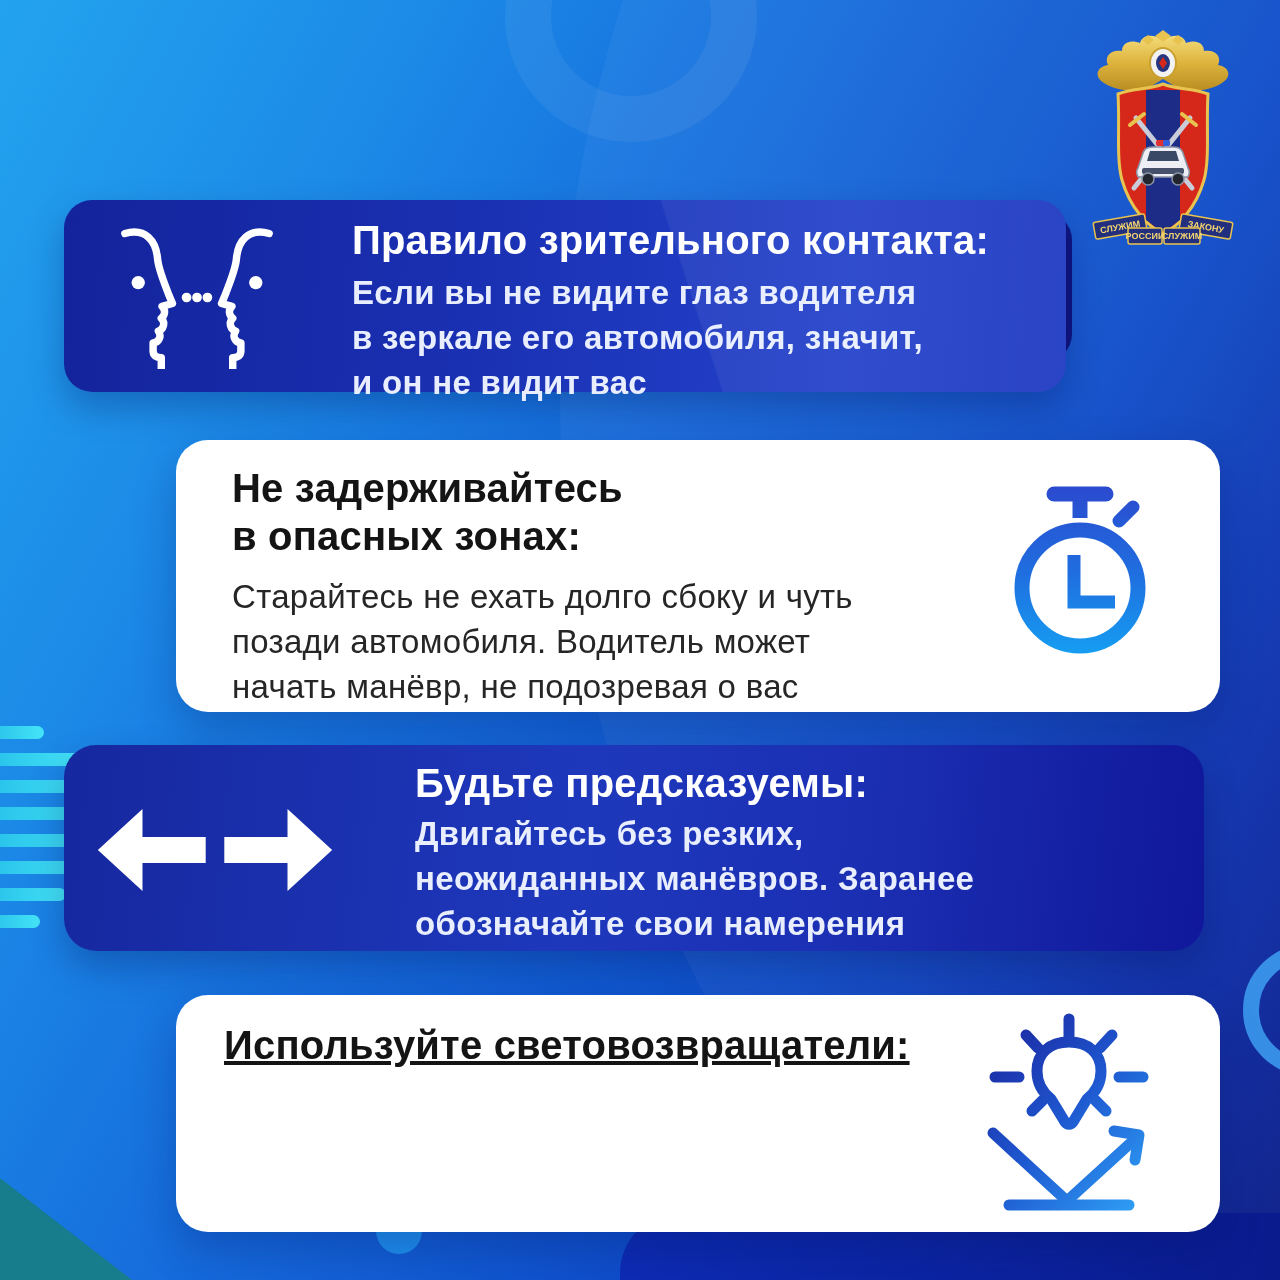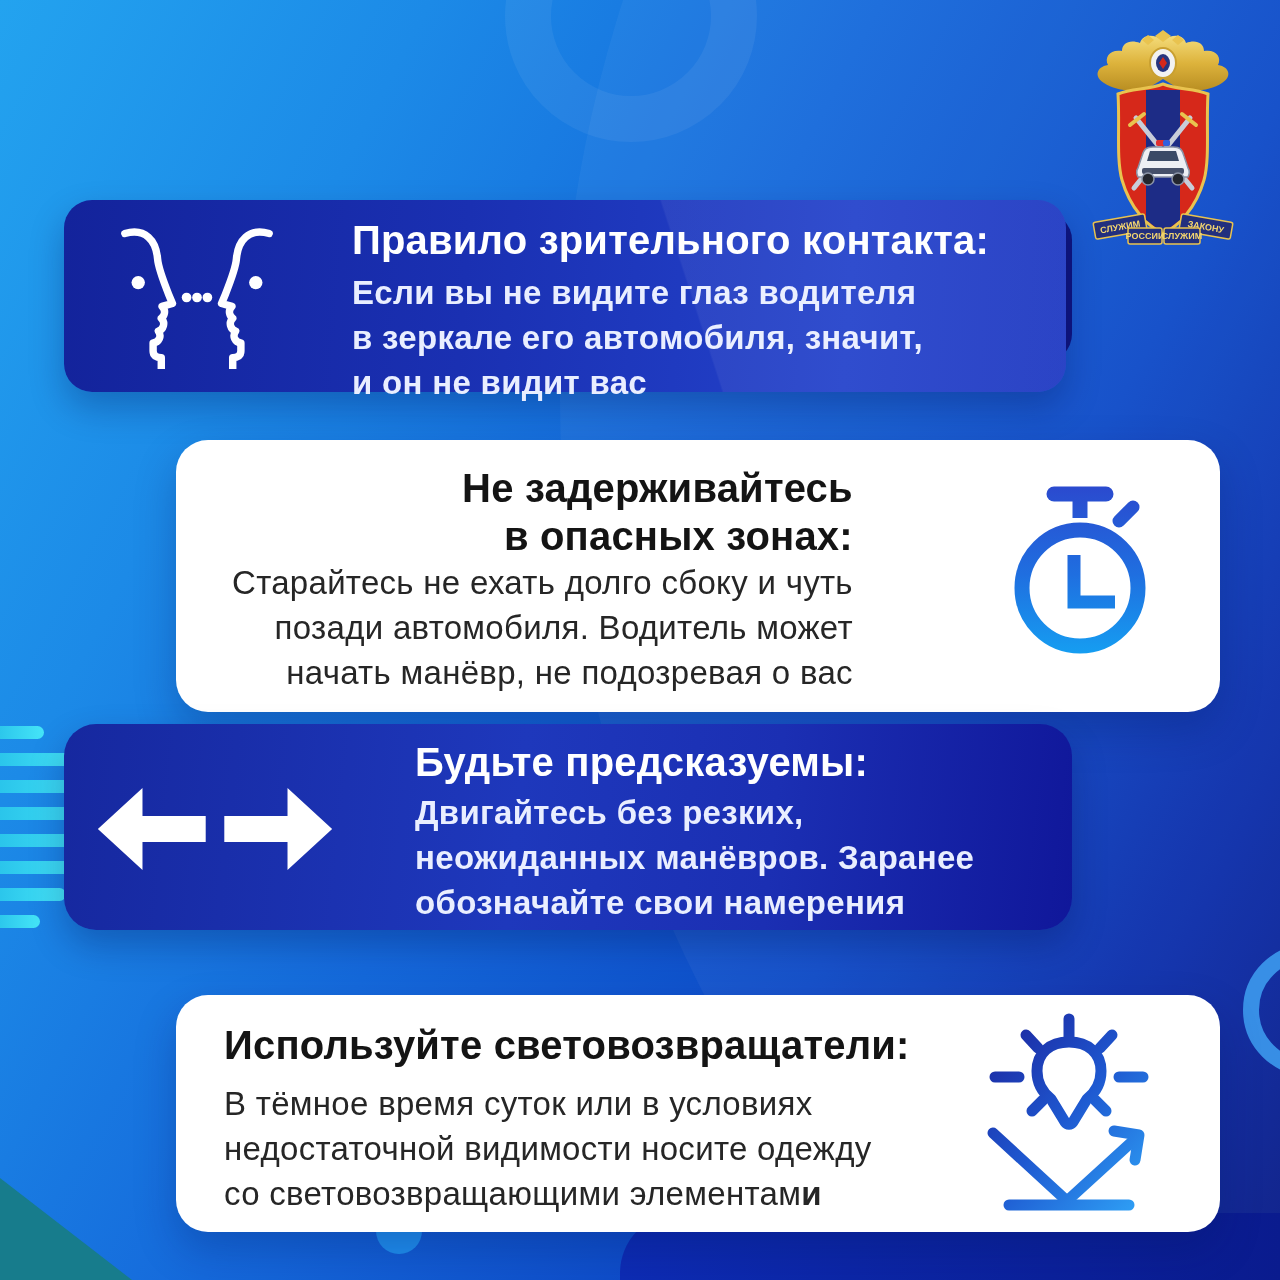--- a/index.html
+++ b/index.html
@@ -28,37 +28,37 @@
     letter-spacing:0.5px;white-space:nowrap;}
   
   .card{position:absolute;box-sizing:border-box;}
   .card.blue{color:#FFFFFF;box-shadow:0 16px 34px rgba(4,16,80,0.28);}
   .card.white{background:#FFFFFF;color:#141414;box-shadow:0 18px 40px rgba(5,20,90,0.25);}
   #card1{left:64px;top:200px;width:1002px;height:192px;border-radius:28px;
     background:linear-gradient(94deg,#13239B 0%,#1A30B2 40%,#2342CB 78%,#1E38C2 100%);}
   #card1::after{content:"";position:absolute;inset:0;border-radius:28px;
     background:linear-gradient(72deg,transparent 61.8%,rgba(255,255,255,0.06) 62%);}
   #card2{left:176px;top:440px;width:1044px;height:272px;border-radius:32px;}
-  #card3{left:64px;top:724px;width:1008px;height:206px;border-radius:32px;
+  #card3{left:64px;top:745px;width:1140px;height:206px;border-radius:32px;
     background:linear-gradient(96deg,#16289F 0%,#1E38BC 45%,#1B2FB3 70%,#10179A 100%);}
   #card4{left:176px;top:995px;width:1044px;height:237px;border-radius:32px;}
   .card h2{margin:0;font-size:40px;font-weight:800;line-height:1.2;white-space:pre-line;letter-spacing:0.2px;}
   .card.blue h2{color:#FFFFFF;}
   .card.white h2{color:#141414;}
   .card p{margin:0;font-size:33px;font-weight:400;line-height:45px;white-space:pre-line;letter-spacing:0.3px;}
   .card.blue p{color:#E9EEFF;font-weight:bold;}
   .card.white p{color:#262626;}
   #card1 .txt{position:absolute;left:288px;top:16px;}
   #card1 h2{font-size:40px;}
   #card1 p{margin-top:6px;}
-  #card2 .txt{position:absolute;left:56px;top:24px;text-align:right;}
-  #card2 p{}
+  #card2 .txt{position:absolute;left:56px;top:24px;}
+  #card2 p{margin-top:14px;}
   #card3 .txt{position:absolute;left:351px;top:14px;}
   #card3 p{margin-top:4px;}
-  #card4 .txt{position:absolute;left:48px;top:26px;}
+  #card4 .txt{position:absolute;left:48px;top:26px;text-decoration:underline;}
   #card4 p{margin-top:12px;}
   
   .icon{position:absolute;}
   .icon svg{display:block;}
   #icon-faces{left:40px;top:26px;}
   #icon-stopwatch{left:829px;top:44px;}
   #icon-arrows{left:32px;top:60px;}
   #icon-reflector{left:793px;top:16px;}
   .emblem{position:absolute;left:1092px;top:30px;width:142px;height:218px;}
   .ribbon-text{font-family:"Liberation Sans",sans-serif;font-size:9px;font-weight:bold;
@@ -208,23 +208,20 @@
       <h2>Будьте предсказуемы:</h2>
       <p>Двигайтесь без резких,
 неожиданных манёвров. Заранее
 обозначайте свои намерения</p>
     </div>
   </section>
 
   <section class="card white" id="card4">
     <div class="txt">
       <h2>Используйте световозвращатели:</h2>
-      <p><span>В тёмное время суток или в условиях
-недостаточной видимости носите одежду
-со световозвращающими элементам</span><b>и</b></p>
     </div>
     <div class="icon" id="icon-reflector">
       <svg width="200" height="212" viewBox="0 0 200 212" fill="none">
         <defs>
           <linearGradient id="g2" gradientUnits="userSpaceOnUse" x1="20" y1="40" x2="185" y2="190">
             <stop offset="0" stop-color="#1C2BA4"></stop>
               <stop offset="0.45" stop-color="#1E58D0"></stop>
               <stop offset="1" stop-color="#2FA3F7"></stop>
           </linearGradient>
         </defs>

